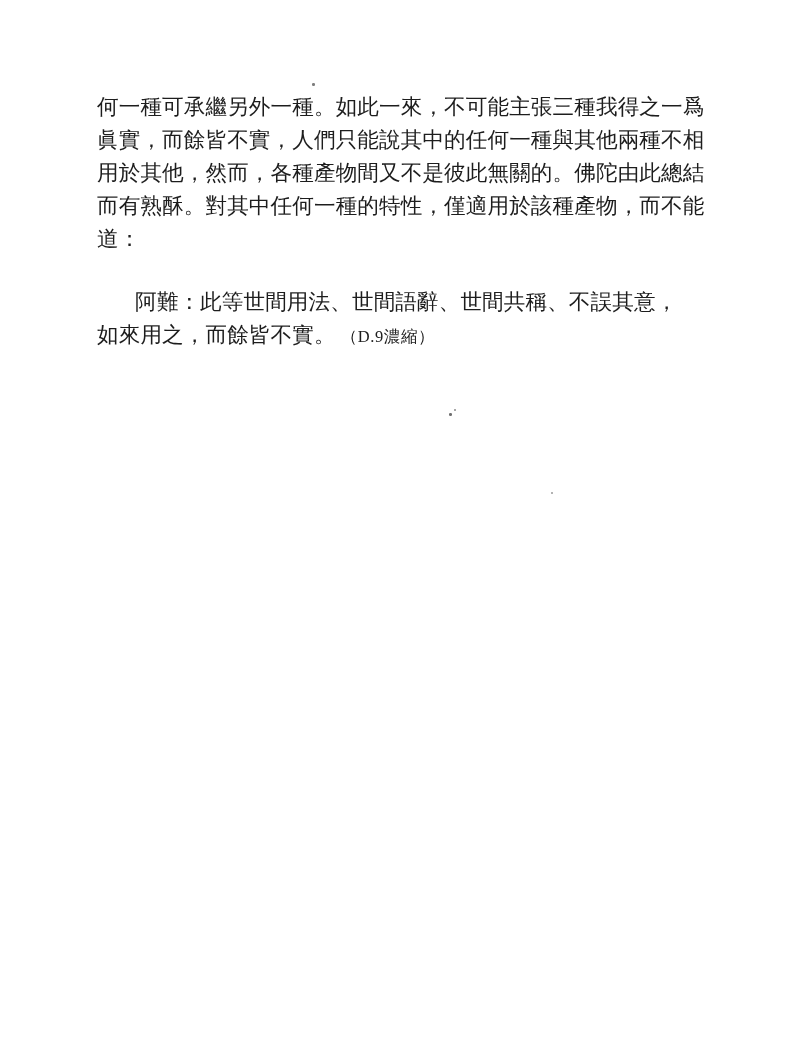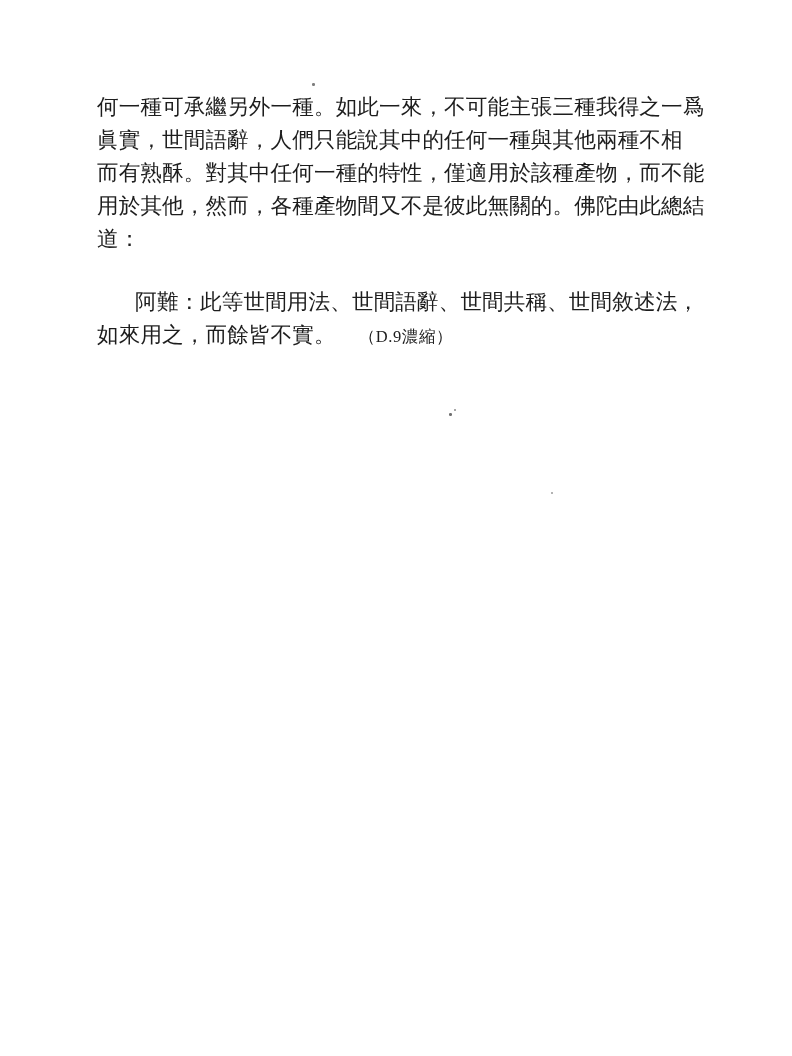--- a/index.html
+++ b/index.html
@@ -30,21 +30,21 @@
   }
   .quote {
     margin-top: 30px;
   }
   .quote .indent {
     padding-left: 38px;
   }
   .citation {
     font-size: 16.5px;
     letter-spacing: 0.6px;
-    margin-left: 23px;
+    margin-left: 5px;
   }
   .footer {
     position: absolute;
     left: 660px;
     top: 982px;
     font-family: "DejaVu Serif", "Liberation Serif", serif;
     font-size: 22px;
     color: #222222;
     font-feature-settings: "onum" 1;
   }
@@ -68,28 +68,28 @@
 </style>
 </head>
 <body>
 
 <div class="page">
 
   <div class="content">
 
     <div>
       <div class="line">何一種可承繼另外一種。如此一來，不可能主張三種我得之一爲</div>
-      <div class="line">眞實，世間語辭，人們只能說其中的任何一種與其他兩種不相</div>
+      <div class="line">眞實，而餘皆不實，人們只能說其中的任何一種與其他兩種不相</div>
+      <div class="line">用於其他，然而，各種產物間又不是彼此無關的。佛陀由此總結</div>
       <div class="line">而有熟酥。對其中任何一種的特性，僅適用於該種產物，而不能</div>
-      <div class="line">用於其他，然而，各種產物間又不是彼此無關的。佛陀由此總結</div>
       <div class="line">道：</div>
     </div>
 
     <div class="quote">
-      <div class="line indent">阿難：此等世間用法、世間語辭、世間共稱、世間敘述法，</div>
+      <div class="line indent">阿難：此等世間用法、世間語辭、世間共稱、不誤其意，</div>
       <div class="line"><span>如來用之，而餘皆不實。</span><span class="citation">（D.9濃縮）</span></div>
     </div>
 
   </div>
 
   <div class="speck speck-1"></div>
   <div class="speck speck-2a"></div>
   <div class="speck speck-2b"></div>
   <div class="speck speck-3"></div>
 

